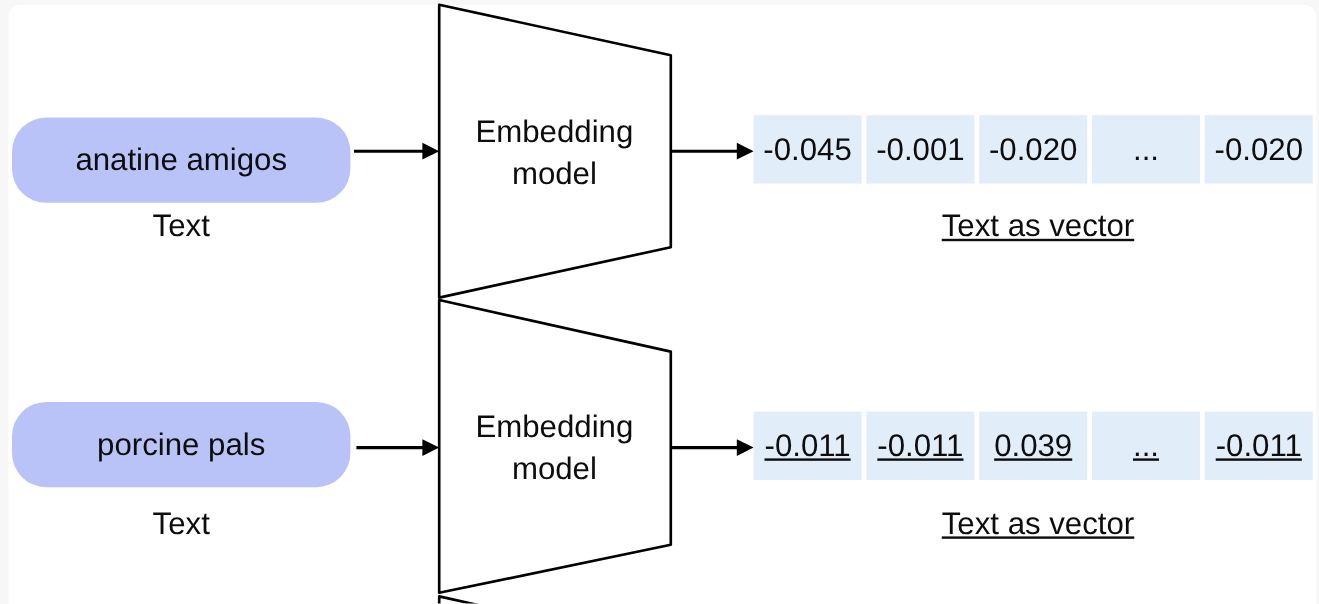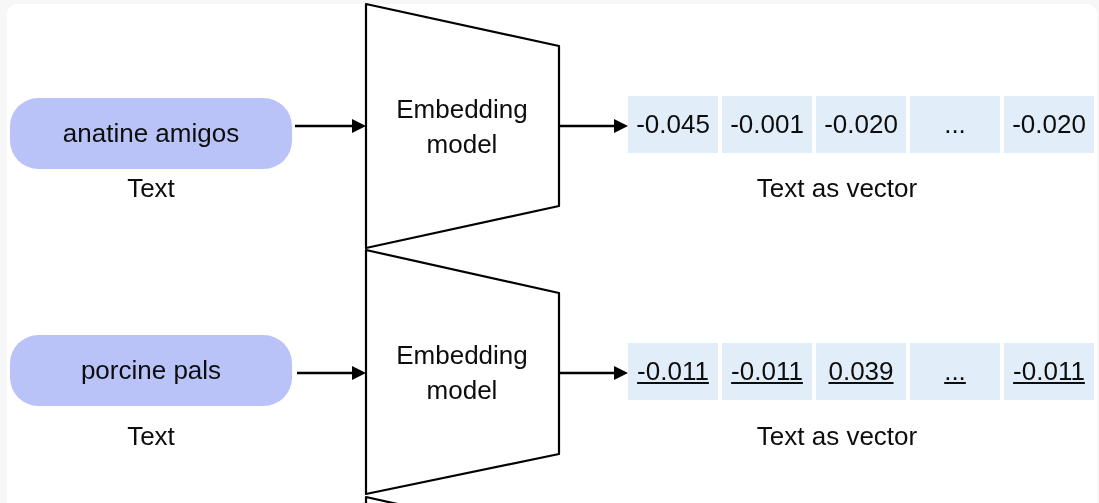--- a/index.html
+++ b/index.html
@@ -45,21 +45,21 @@
   }
   .pill.row1 { top: 98px; }
   .pill.row2 { top: 335px; text-align: right; }
   .caption {
     position: absolute;
     font-size: 26px;
     text-align: center;
     z-index: 2;
   }
   .caption.input { left: 10px; width: 282px; }
-  .caption.vector { left: 604px; width: 466px; }
+  .caption.vector { left: 632px; width: 466px; text-decoration: underline; }
   .caption.r1 { top: 173px; }
   .caption.r2 { top: 421px; }
   .model-label {
     position: absolute;
     left: 392px;
     width: 140px;
     text-align: center;
     font-size: 26px;
     line-height: 35px;
     z-index: 2;

